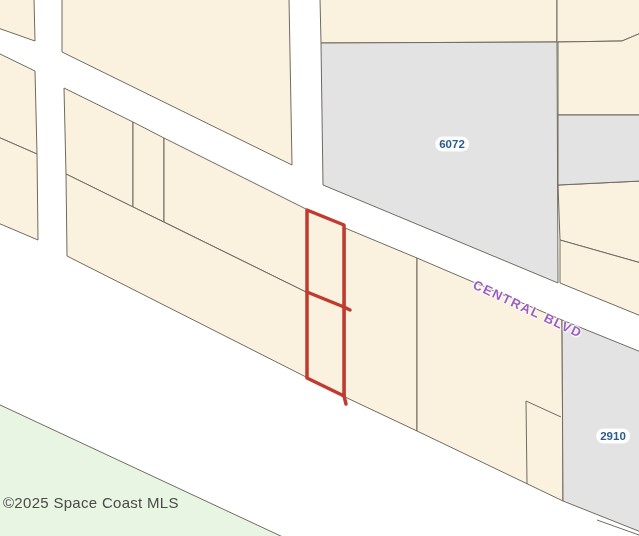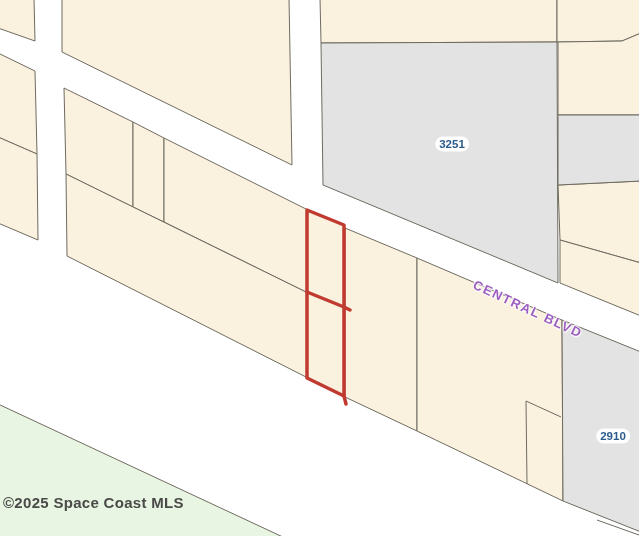--- a/index.html
+++ b/index.html
@@ -69,20 +69,20 @@
       <polygon points="562,320 641,352 641,532 563,501" fill="#e3e3e4" stroke="#6f6b60" stroke-width="1"></polygon>
       <polygon points="-2,404 285,538 -2,538" fill="#e8f5e2" stroke="#6f6b60" stroke-width="1"></polygon>
       <line x1="526" y1="401" x2="561" y2="417" stroke="#6f6b60" stroke-width="1"></line>
       <line x1="526" y1="401" x2="527" y2="484" stroke="#6f6b60" stroke-width="1"></line>
       <line x1="597" y1="520" x2="639" y2="535" stroke="#6f6b60" stroke-width="1"></line>
       <path d="M307,210 L344,225 L344,396 L307,378 Z" fill="none" stroke="#c13a30" stroke-width="3.5" stroke-linejoin="round" stroke-linecap="round"></path>
       <path d="M307,292 L344,307 L350,310" fill="none" stroke="#c13a30" stroke-width="3.5" stroke-linejoin="round" stroke-linecap="round"></path>
       <path d="M344,396 L346,404" fill="none" stroke="#c13a30" stroke-width="3.5" stroke-linejoin="round" stroke-linecap="round"></path>
     </svg>
 
-  <div class="parcel-label" id="plabel-0" style="left: 452px; top: 144px;">3251</div>
+  <div class="parcel-label" id="plabel-0" style="left: 452px; top: 144px;">6072</div>
 
   <div class="parcel-label" id="plabel-1" style="left: 613px; top: 436px;">2910</div>
 
   <div class="road-label" id="road-label" style="left: 477px; top: 277px; transform: rotate(25deg);">CENTRAL BLVD</div>
 
-  <div class="copyright" id="copyright" style="left: 3px; top: 494px; font-weight: bold;">©2025 Space Coast MLS</div>
+  <div class="copyright" id="copyright" style="left: 3px; top: 494px;">©2025 Space Coast MLS</div>
 </div>
 
 </body></html>

